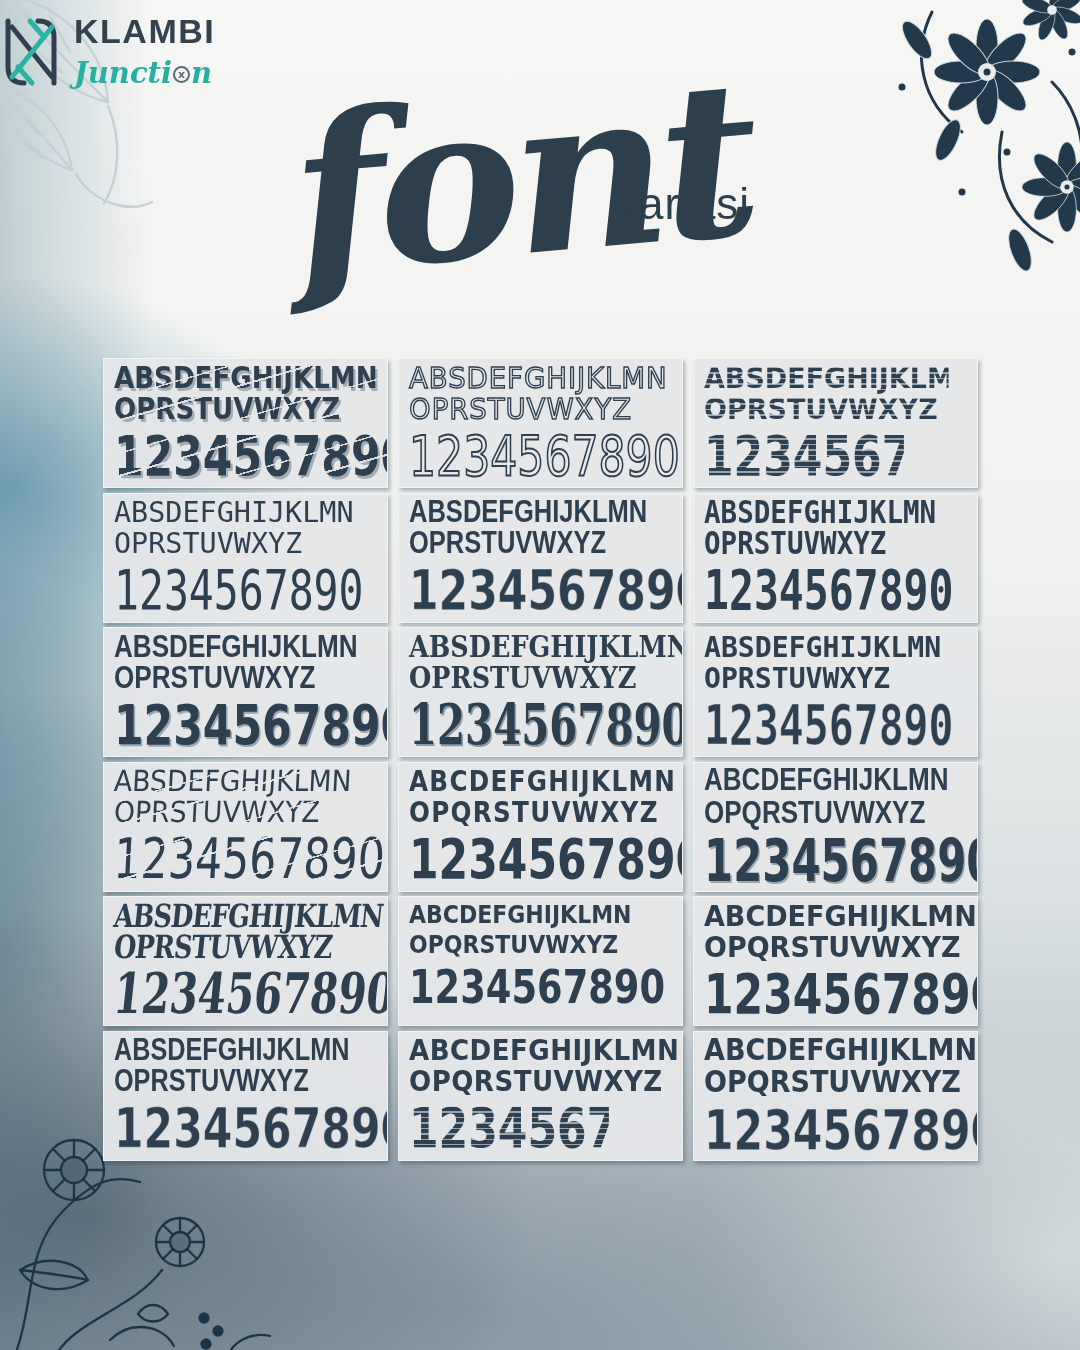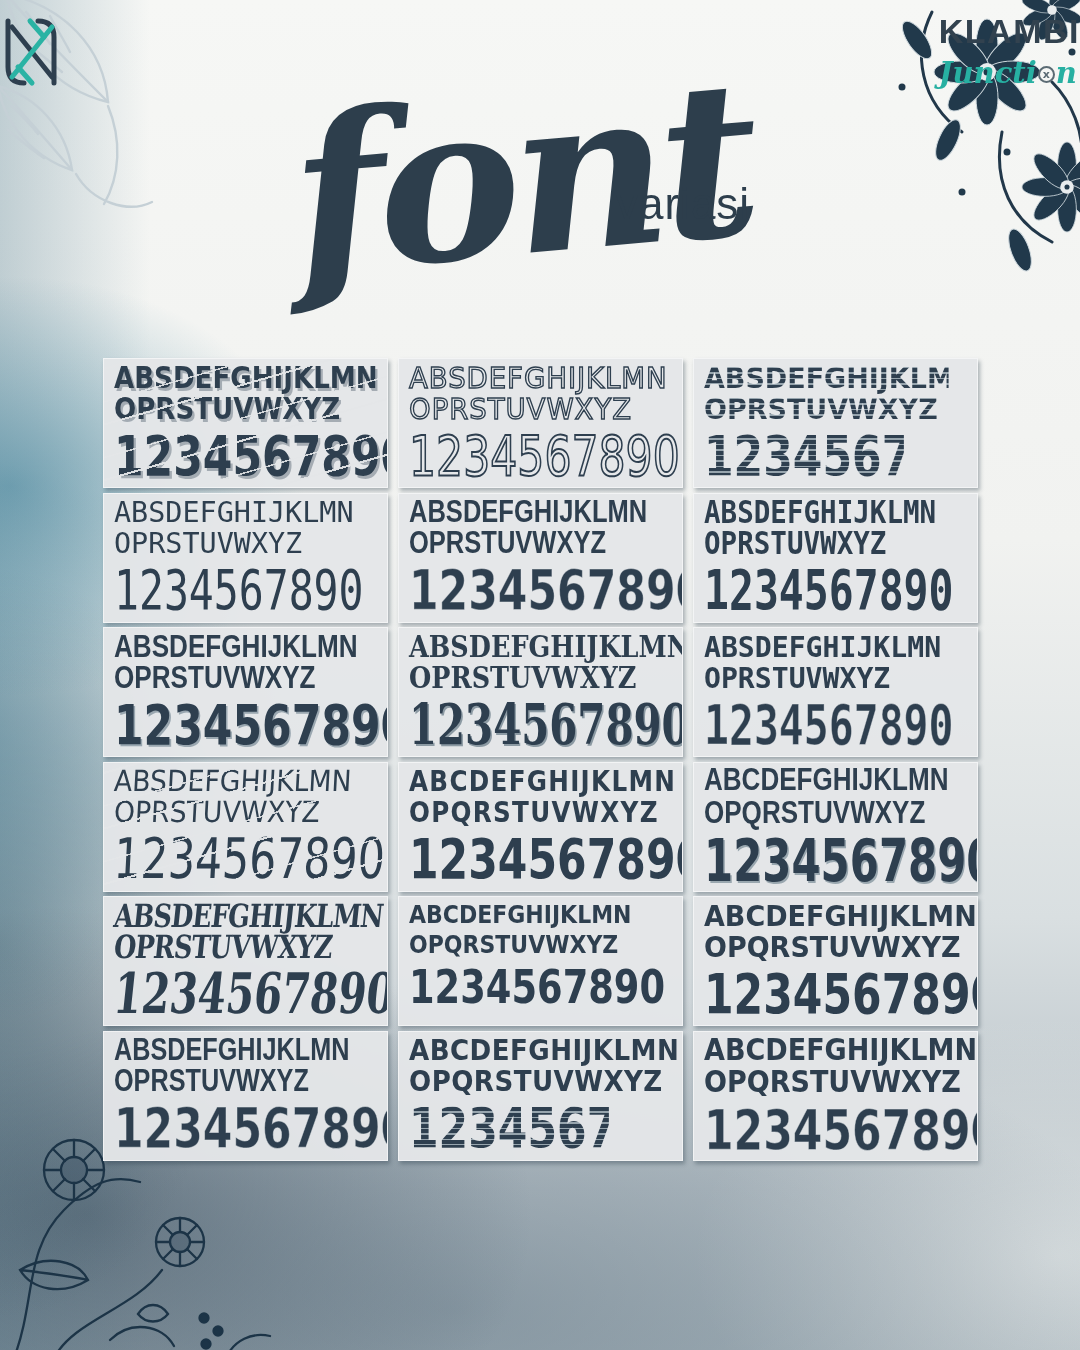--- a/index.html
+++ b/index.html
@@ -14,21 +14,21 @@
       radial-gradient(520px 340px at 98% 93%, rgba(228,232,232,0.75), transparent 70%),
       linear-gradient(90deg, rgba(70,115,135,0.30) 0px, rgba(70,115,135,0) 150px),
       linear-gradient(180deg,#f6f7f5 0%,#f1f2f0 40%,#d9dfe1 68%,#b7c1c7 88%,#a9b6bd 100%);
   }
   
   .deco{position:absolute;pointer-events:none;}
   .deco.tl{left:-8px;top:-10px;}
   .deco.tr{right:-12px;top:-8px;}
   .deco.bl{left:-10px;bottom:-8px;}
   
-  .logo{position:absolute;left:0;right:0;top:14px;display:flex;justify-content:space-between;align-items:center;gap:12px;}
+  .logo{position:absolute;left:0;right:0;top:14px;display:flex;justify-content:flex-start;align-items:center;gap:12px;}
   .logo-text{display:flex;flex-direction:column;align-items:flex-start;}
   .brand{font:700 34px/1 "Liberation Sans",sans-serif;letter-spacing:1.5px;color:#32424f;}
   .junction{font:italic 700 29px/1.2 "DejaVu Serif",serif;color:#27b0a2;margin-top:8px;}
   .btn-o{display:inline-block;width:17px;height:17px;border-radius:50%;border:2px solid #5b6b74;
     position:relative;margin:0 1px;vertical-align:baseline;box-sizing:border-box;}
   .btn-o .stitch{position:absolute;left:50%;top:50%;transform:translate(-50%,-54%);
     font:700 11px/1 "DejaVu Sans",sans-serif;color:#5b6b74;font-style:normal;}
   
   .title-script{position:absolute;left:292px;top:70px;
     font:italic 700 215px/1 "DejaVu Serif",serif;color:#2d3e4c;

